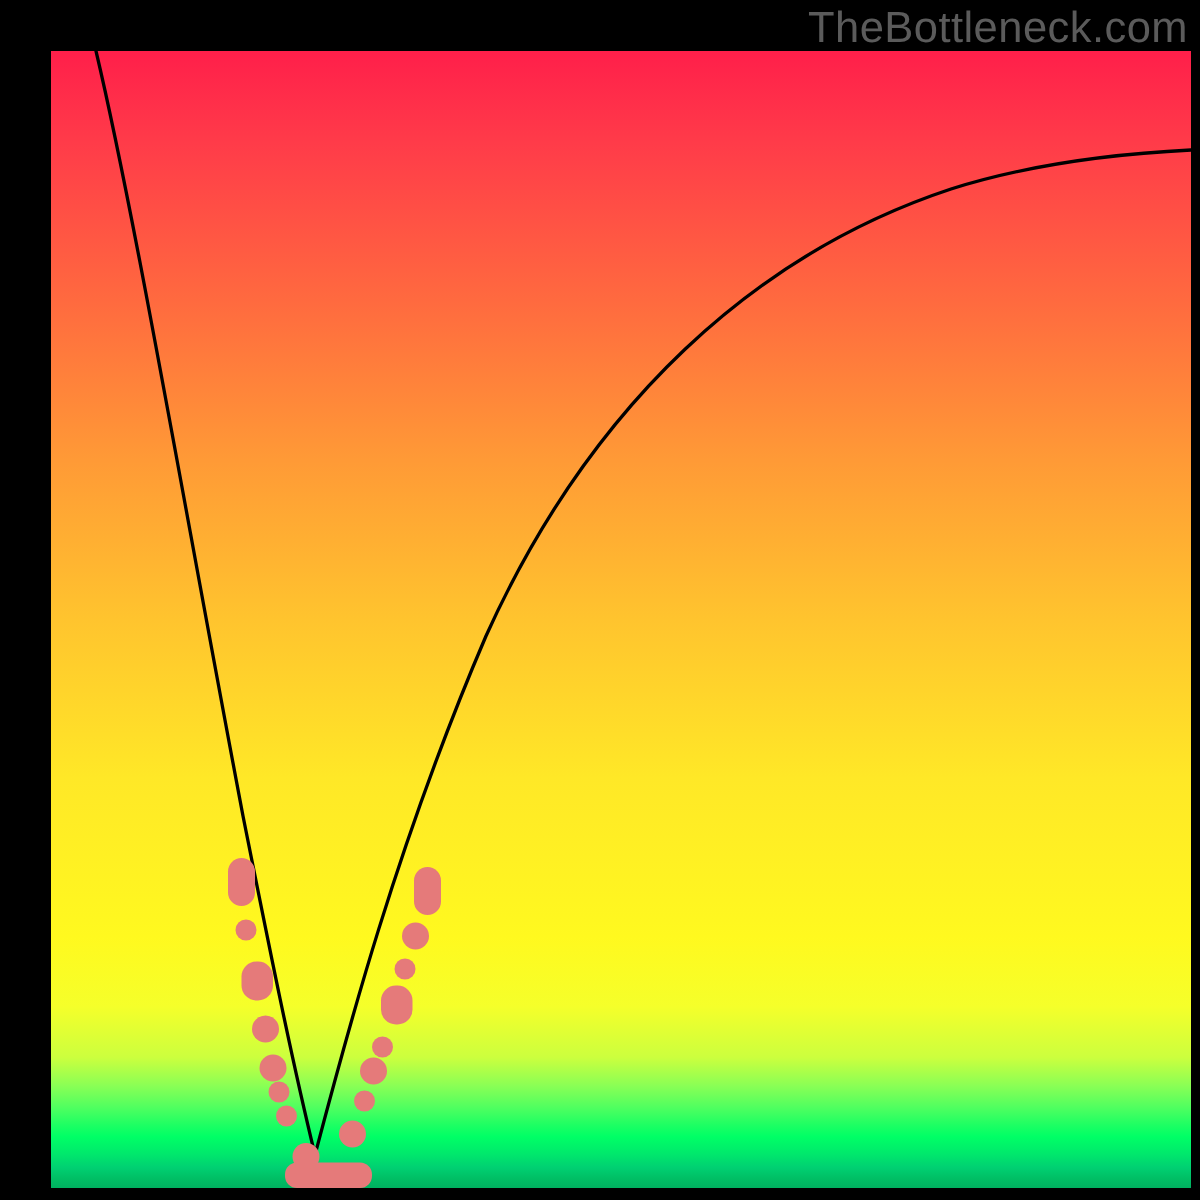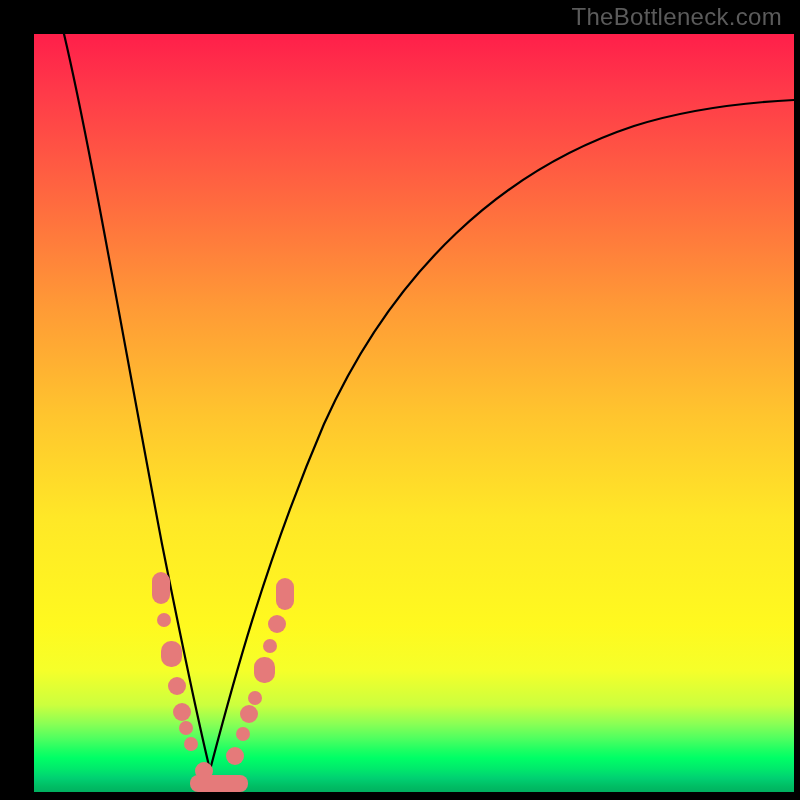--- a/index.html
+++ b/index.html
@@ -35,23 +35,23 @@
       #00e86c 97%,
       #00d072 98.2%,
       #00be64 99.2%,
       #00b060 100%
     );
     box-sizing: border-box;
   }
   .watermark {
     position: absolute;
     top: 3px;
-    right: 18px;
+    right: 8px;
     color: #5b5b5b;
-    font-size: 24px;
+    font-size: 29px;
     font-weight: 400;
     letter-spacing: 0.3px;
     font-family: Arial, Helvetica, sans-serif;
   }
   svg.curve {
     position: absolute;
     left: 0;
     top: 0;
     width: 760px;
     height: 758px;

